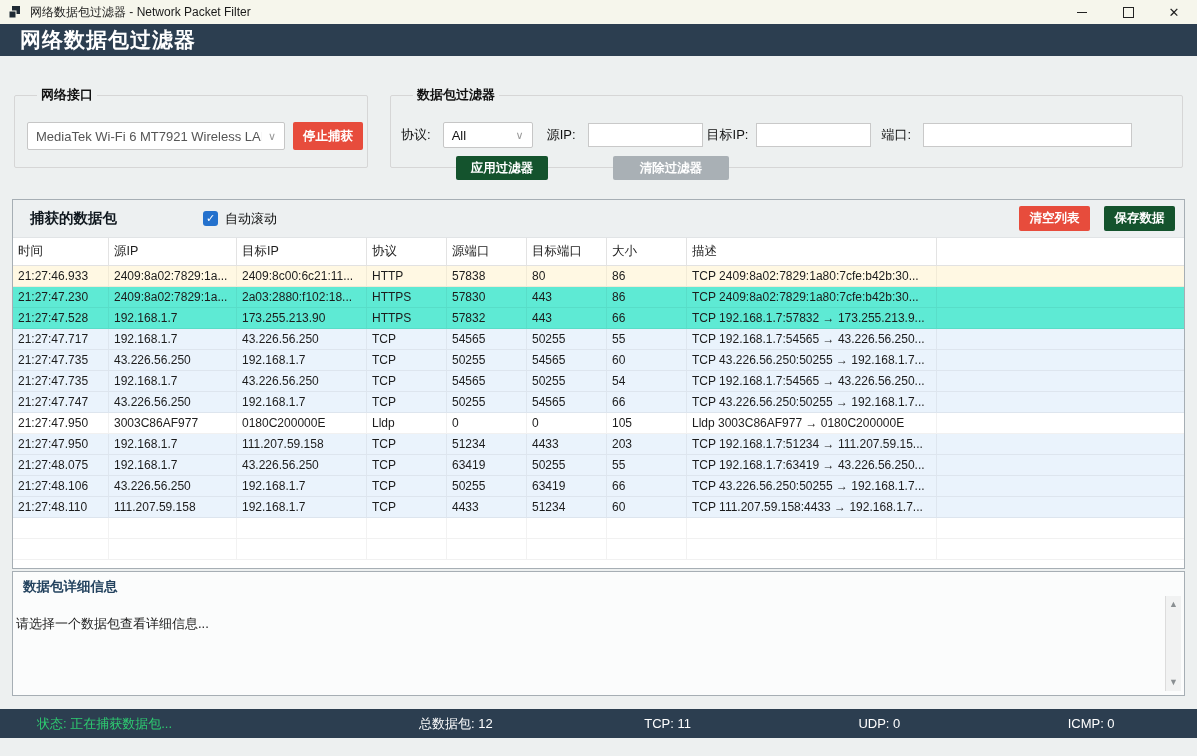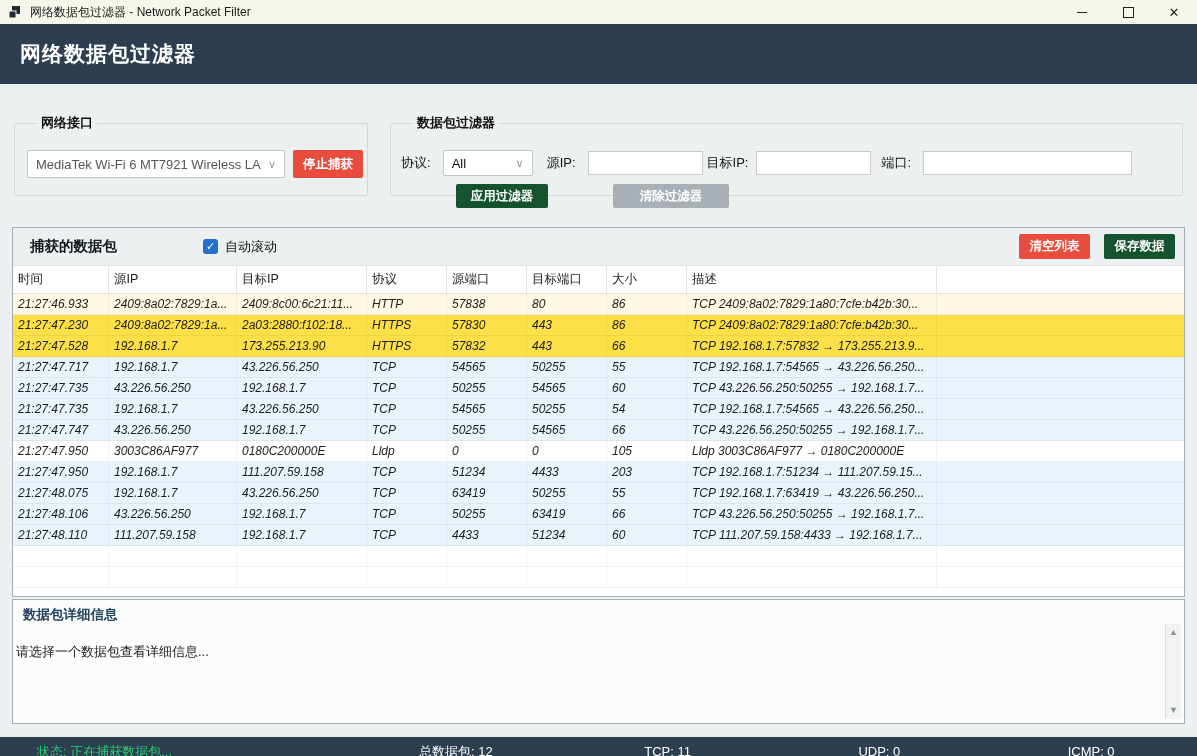--- a/index.html
+++ b/index.html
@@ -12,21 +12,21 @@
   
   .titlebar{height:24px;background:#f6f6ec;display:flex;align-items:center;}
   .app-icon{margin-left:8px;display:flex;align-items:center;}
   .titlebar-text{font-size:12px;color:#1a1a1a;margin-left:8px;}
   .win-controls{margin-left:auto;display:flex;height:100%;}
   .win-btn{width:46px;display:flex;align-items:center;justify-content:center;color:#222;}
   .min-glyph{display:inline-block;width:10px;border-top:1px solid #222;}
   .max-glyph{display:inline-block;width:9px;height:9px;border:1px solid #222;}
   .close-glyph{font-size:13px;line-height:1;}
   
-  .app-header{height:60px;background:#2c3e50;display:flex;align-items:center;}
+  .app-header{height:32px;background:#2c3e50;display:flex;align-items:center;}
   .app-title{color:#ffffff;font-size:21px;font-weight:bold;margin-left:20px;letter-spacing:1px;}
   
   .controls{position:relative;height:143px;}
   fieldset{position:absolute;border:1px solid #d6d6d6;border-radius:2px;margin:0;padding:0;background:transparent;}
   legend{font-weight:bold;font-size:13px;color:#111;padding:0 4px;margin-left:22px;}
   .fs-interface{left:14px;top:30px;width:352px;height:80px;}
   .fs-filter{left:390px;top:30px;width:791px;height:80px;}
   .iface-row{position:absolute;left:12px;top:18px;display:flex;align-items:center;}
   .select{border:1px solid #c6c6c6;background:#fff;display:flex;align-items:center;justify-content:space-between;border-radius:2px;box-sizing:border-box;padding:0 8px;}
   .adapter-select{width:258px;height:28px;font-size:13px;color:#555;}
@@ -53,28 +53,28 @@
   .panel-strip{height:37px;background:#edf0f1;border-bottom:1px solid #e1e4e6;display:flex;align-items:center;}
   .strip-title{font-size:14.5px;font-weight:bold;color:#10181f;margin-left:17px;}
   .autoscroll{display:flex;align-items:center;margin-left:86px;}
   .checkbox{width:15px;height:15px;background:#2471cd;border-radius:3px;color:#fff;font-size:11px;font-weight:bold;display:flex;align-items:center;justify-content:center;}
   .autoscroll-label{font-size:13px;color:#111;margin-left:7px;}
   .strip-buttons{margin-left:auto;display:flex;margin-right:9px;}
   .strip-btn{width:71px;height:25px;}
   .strip-btn + .strip-btn{margin-left:14px;}
   .thead{display:flex;height:27px;line-height:27px;border-bottom:1px solid #e2e2e2;font-size:12.5px;color:#1c1c1c;background:#fff;}
   .thead .cell{border-right:1px solid #e3e3e3;}
-  .trow{display:flex;height:20px;line-height:20px;font-size:12px;color:#1c1c1c;border-bottom:1px solid rgba(0,0,0,0.055);font-style:italic;}
+  .trow{display:flex;height:20px;line-height:20px;font-size:12px;color:#1c1c1c;border-bottom:1px solid rgba(0,0,0,0.055);}
   .cell{box-sizing:border-box;padding-left:5px;overflow:hidden;white-space:nowrap;flex:0 0 auto;}
   .trow .cell{border-right:1px solid rgba(0,0,0,0.05);}
   .c0{width:96px;}.c1{width:128px;}.c2{width:130px;}.c3{width:80px;}
   .c4{width:80px;}.c5{width:80px;}.c6{width:80px;}.c7{width:250px;}
   .cfill{flex:1 1 auto;border-right:none !important;}
   .bg-yellow{background:#fff8e3;}
-  .bg-pink{background:#fde047;}
+  .bg-pink{background:#5eead4;}
   .bg-blue{background:#eaf3fc;}
   .bg-white{background:#ffffff;}
   
   .detail-panel{position:relative;margin:2px 12px 0;width:1173px;height:125px;border:1px solid #a6aeb4;background:#fbfcfc;box-sizing:border-box;}
   .detail-title{font-size:13.5px;font-weight:bold;color:#24435f;padding:6px 0 0 10px;}
   .detail-text{position:absolute;left:3px;top:43px;font-size:13px;color:#222;}
   .vscroll{position:absolute;top:24px;bottom:4px;right:3px;width:15px;background:#f1f2f2;border-left:1px solid #dcdcdc;display:flex;flex-direction:column;justify-content:space-between;align-items:center;}
   .scroll-arrow{color:#8a8f92;font-size:9px;padding:4px 0;line-height:1;}
   
   .statusbar{height:29px;background:#2c3e50;margin-top:13px;display:flex;align-items:center;font-size:13px;}

